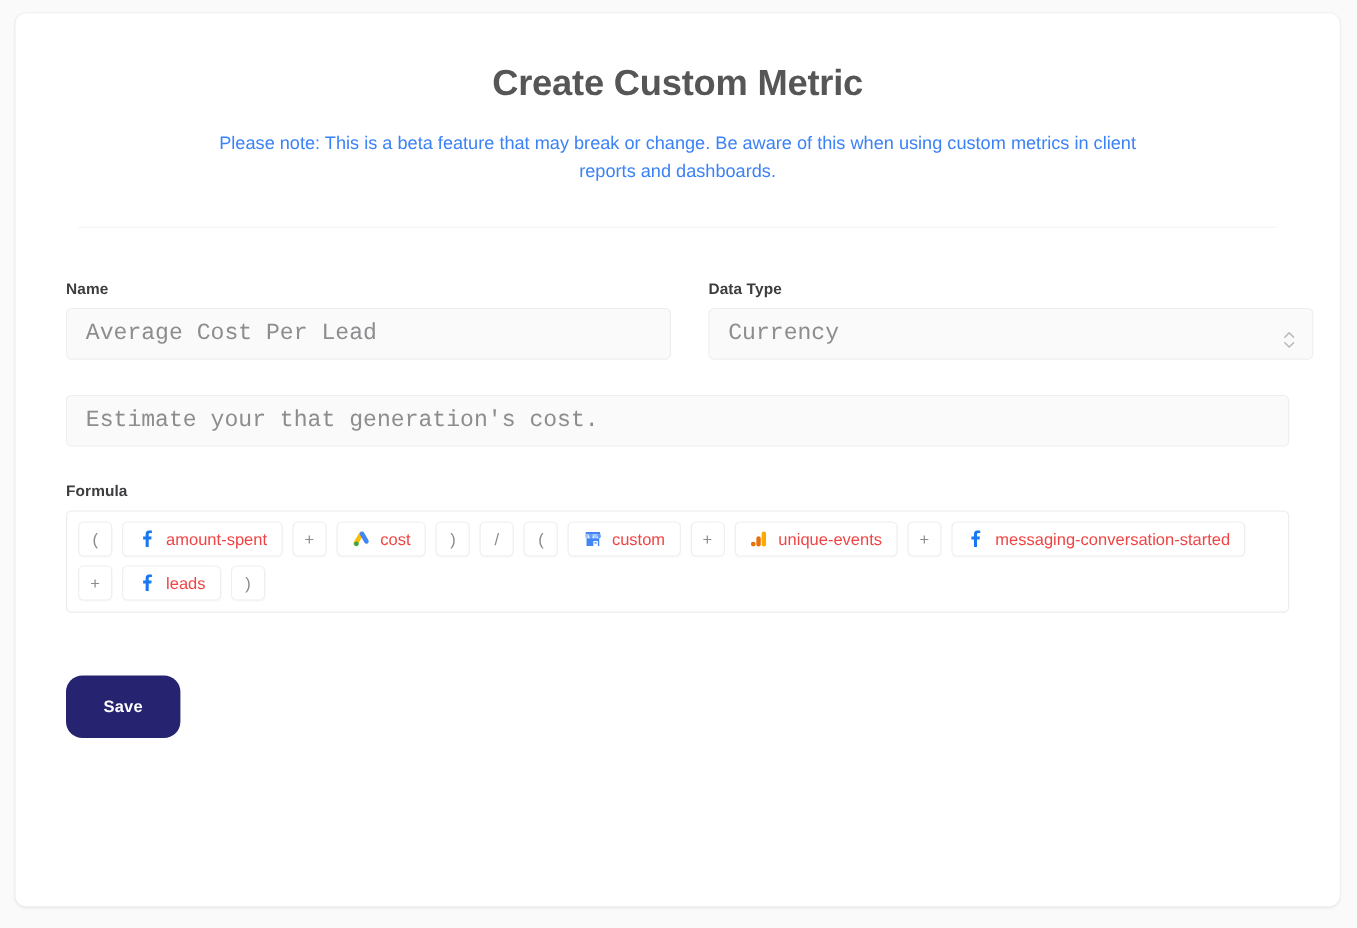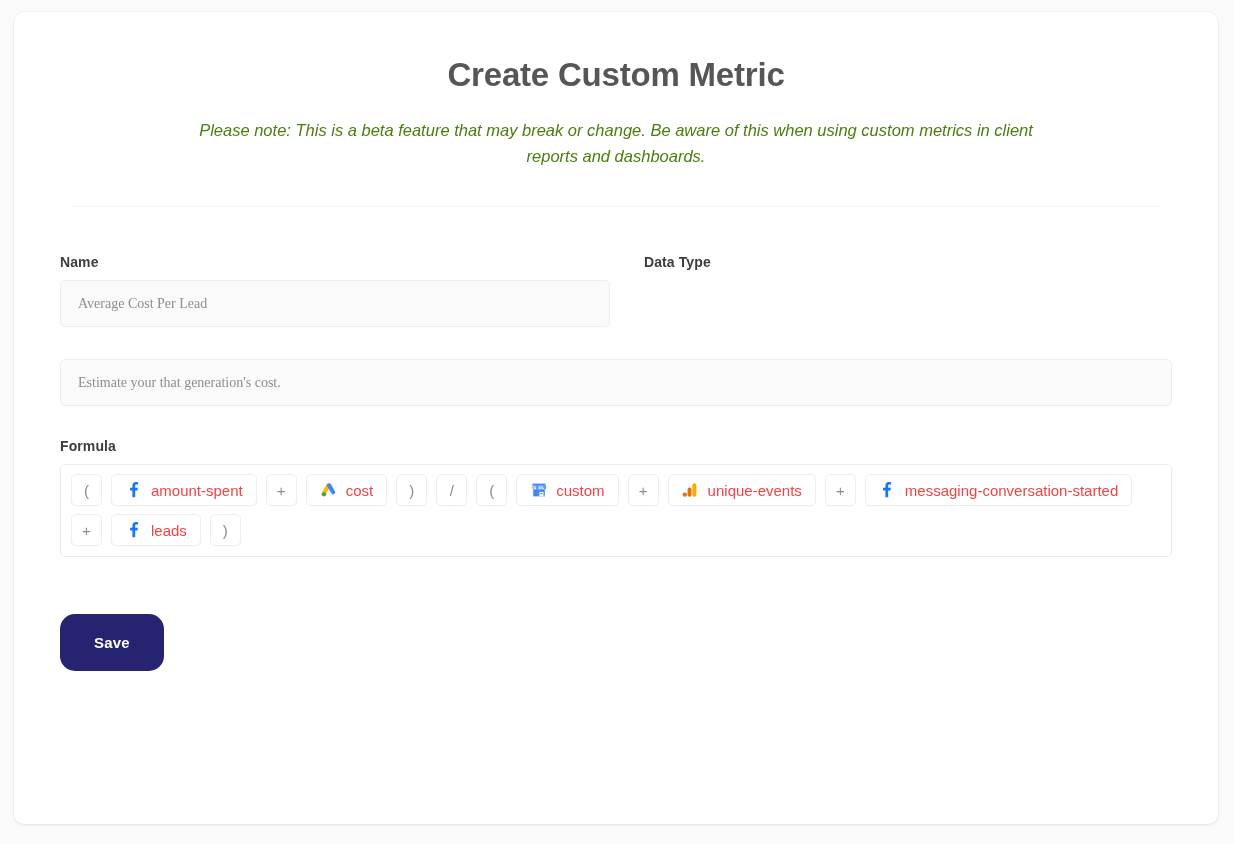--- a/index.html
+++ b/index.html
@@ -51,22 +51,21 @@
     letter-spacing: -0.2px;
   }
 
   .subtitle {
     margin: 0 auto;
     padding-top: 24px;
     max-width: 845px;
     text-align: center;
     font-size: 16.5px;
     line-height: 1.55;
-    color: #4d7c0f;
-    font-style: italic;
+    color: #3b82f6;
   }
 
   .divider {
     margin: 37px 11px 0 11px;
     height: 1px;
     background: #f4f4f5;
   }
 
   
   .form {
@@ -92,22 +91,22 @@
   }
 
   .control {
     position: relative;
     display: block;
     width: 100%;
     height: 47px;
     background: #fafafa;
     border: 1px solid #eeeeef;
     border-radius: 5px;
-    font-family: Liberation Serif, serif;
-    font-size: 14px;
+    font-family: Liberation Mono, monospace;
+    font-size: 21px;
     color: #8d8d90;
     padding: 0 17px;
     line-height: 45px;
     white-space: nowrap;
     overflow: hidden;
     text-overflow: ellipsis;
   }
 
   .control.select { padding-right: 44px; }
 
@@ -207,20 +206,28 @@
 
         <div class="row">
 
           <div class="field name-field">
             <span class="label">Name</span>
             <div class="control" title="Average Cost Per Lead">Average Cost Per Lead</div>
           </div>
 
           <div class="field type-field">
             <span class="label">Data Type</span>
+            <div class="control select">Currency
+              <span class="stepper">
+                <svg width="12" height="22" viewBox="0 0 12 22" aria-hidden="true">
+                  <path d="M2 8.5 L6 4.5 L10 8.5" fill="none" stroke="#b6b6ba" stroke-width="1.3" stroke-linecap="round" stroke-linejoin="round"></path>
+                  <path d="M2 13.5 L6 17.5 L10 13.5" fill="none" stroke="#b6b6ba" stroke-width="1.3" stroke-linecap="round" stroke-linejoin="round"></path>
+                </svg>
+              </span>
+            </div>
           </div>
 
         </div>
 
         <div class="block-gap"></div>
 
         <div class="field">
           <div class="control" title="Estimate your lead generation's cost.">Estimate your that generation's cost.</div>
         </div>
 

